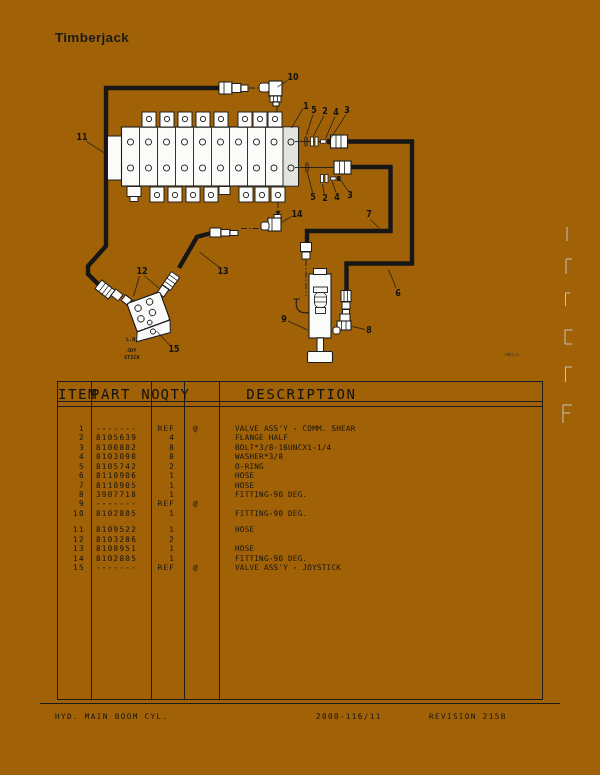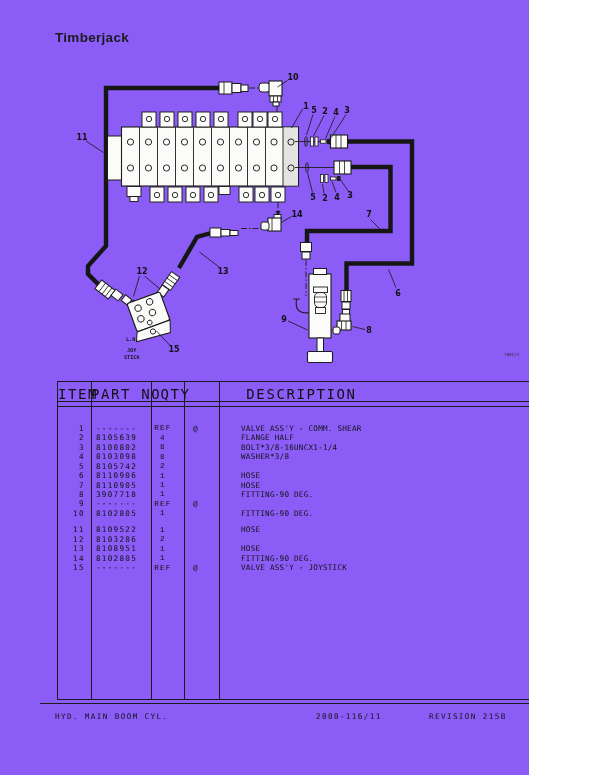--- a/index.html
+++ b/index.html
@@ -1,34 +1,34 @@
 <!DOCTYPE html>
 <html><head>
 <meta charset="utf-8">
 <style>
   html,body{margin:0;padding:0;background:#ffffff;}
-  .page{position:relative;width:529px;height:775px;background:#8b5cf6;overflow:hidden;
+  .page{position:relative;width:600px;height:775px;background:#a16207;overflow:hidden;
         font-family:"DejaVu Sans Mono",monospace;color:#141414;}
   .title{position:absolute;left:55px;top:30px;font-family:"Liberation Sans","DejaVu Sans",sans-serif;
          font-weight:bold;font-size:13.5px;letter-spacing:.3px;color:#1b1b1b;}
   svg.diagram{position:absolute;left:0;top:65px;width:600px;height:385px;pointer-events:none;}
 
   
   .tbl{position:absolute;left:57px;top:381px;width:486px;height:319px;border:1.6px solid #1c1c1c;box-sizing:border-box;}
   .hline{position:absolute;left:0;right:0;height:1.1px;background:#1c1c1c;}
   .vline{position:absolute;top:0;bottom:0;width:1.1px;background:#1c1c1c;}
   .th{position:absolute;top:4px;font-size:14px;letter-spacing:1.6px;text-align:center;color:#111;white-space:nowrap;}
   .tbody{position:absolute;left:0;right:0;top:24.7px;bottom:0;padding-top:17px;overflow:hidden;}
   .prow{display:flex;height:9.45px;align-items:center;font-size:7.6px;color:#121212;white-space:pre;}
   .pc{display:block;box-sizing:border-box;}
   .pc.item{width:33px;text-align:right;padding-right:6px;letter-spacing:1.4px;}
   .pc.part{width:60px;padding-left:5px;letter-spacing:1.3px;}
-  .pc.qty{width:33px;text-align:center;padding-right:9px;letter-spacing:1.2px;font-family:Liberation Mono, monospace;}
+  .pc.qty{width:33px;text-align:right;padding-right:9px;letter-spacing:1.2px;}
   .pc.flag{width:35px;padding-left:9px;}
-  .pc.desc{flex:1;padding-left:22px;letter-spacing:.25px;}
+  .pc.desc{flex:1;padding-left:16px;letter-spacing:.25px;}
   .pgap{height:7px;}
 
   
   .footer-rule{position:absolute;left:40px;top:703px;width:520px;height:1.3px;background:#1c1c1c;}
   .ft{position:absolute;top:712px;font-size:7.6px;letter-spacing:1.4px;color:#121212;white-space:nowrap;text-align:center;}
   .ft.l{left:55px;} .ft.c{left:316px;} .ft.r{left:429px;}
 
   
   .ln{stroke:#1c1c1c;fill:none;}
   .part-fill{fill:#fbfbf9;stroke:#1c1c1c;}
@@ -313,21 +313,21 @@
     <span class="th" style="left:0;width:33px">ITEM</span>
     <span class="th" style="left:33px;width:60px">PART NO</span>
     <span class="th" style="left:101px;width:33px">QTY</span>
     <span class="th" style="left:161px;width:165px">DESCRIPTION</span>
 
     <div class="tbody">
         <div class="prow"><span class="pc item">1</span><span class="pc part">-------</span><span class="pc qty">REF</span><span class="pc flag">@</span><span class="pc desc">VALVE ASS'Y - COMM. SHEAR</span></div>
         <div class="prow"><span class="pc item">2</span><span class="pc part">8105639</span><span class="pc qty">4</span><span class="pc flag"></span><span class="pc desc">FLANGE HALF</span></div>
         <div class="prow"><span class="pc item">3</span><span class="pc part">8100802</span><span class="pc qty">8</span><span class="pc flag"></span><span class="pc desc">BOLT*3/8-16UNCX1-1/4</span></div>
         <div class="prow"><span class="pc item">4</span><span class="pc part">8103098</span><span class="pc qty">8</span><span class="pc flag"></span><span class="pc desc">WASHER*3/8</span></div>
-        <div class="prow"><span class="pc item">5</span><span class="pc part">8105742</span><span class="pc qty">2</span><span class="pc flag"></span></div>
+        <div class="prow"><span class="pc item">5</span><span class="pc part">8105742</span><span class="pc qty">2</span><span class="pc flag"></span><span class="pc desc">O-RING</span></div>
         <div class="prow"><span class="pc item">6</span><span class="pc part">8110906</span><span class="pc qty">1</span><span class="pc flag"></span><span class="pc desc">HOSE</span></div>
         <div class="prow"><span class="pc item">7</span><span class="pc part">8110905</span><span class="pc qty">1</span><span class="pc flag"></span><span class="pc desc">HOSE</span></div>
         <div class="prow"><span class="pc item">8</span><span class="pc part">3907718</span><span class="pc qty">1</span><span class="pc flag"></span><span class="pc desc">FITTING-90 DEG.</span></div>
         <div class="prow"><span class="pc item">9</span><span class="pc part">-------</span><span class="pc qty">REF</span><span class="pc flag">@</span></div>
         <div class="prow"><span class="pc item">10</span><span class="pc part">8102805</span><span class="pc qty">1</span><span class="pc flag"></span><span class="pc desc">FITTING-90 DEG.</span></div>
         <div class="pgap"></div>
         <div class="prow"><span class="pc item">11</span><span class="pc part">8109522</span><span class="pc qty">1</span><span class="pc flag"></span><span class="pc desc">HOSE</span></div>
         <div class="prow"><span class="pc item">12</span><span class="pc part">8103286</span><span class="pc qty">2</span><span class="pc flag"></span></div>
         <div class="prow"><span class="pc item">13</span><span class="pc part">8108951</span><span class="pc qty">1</span><span class="pc flag"></span><span class="pc desc">HOSE</span></div>
         <div class="prow"><span class="pc item">14</span><span class="pc part">8102805</span><span class="pc qty">1</span><span class="pc flag"></span><span class="pc desc">FITTING-90 DEG.</span></div>

